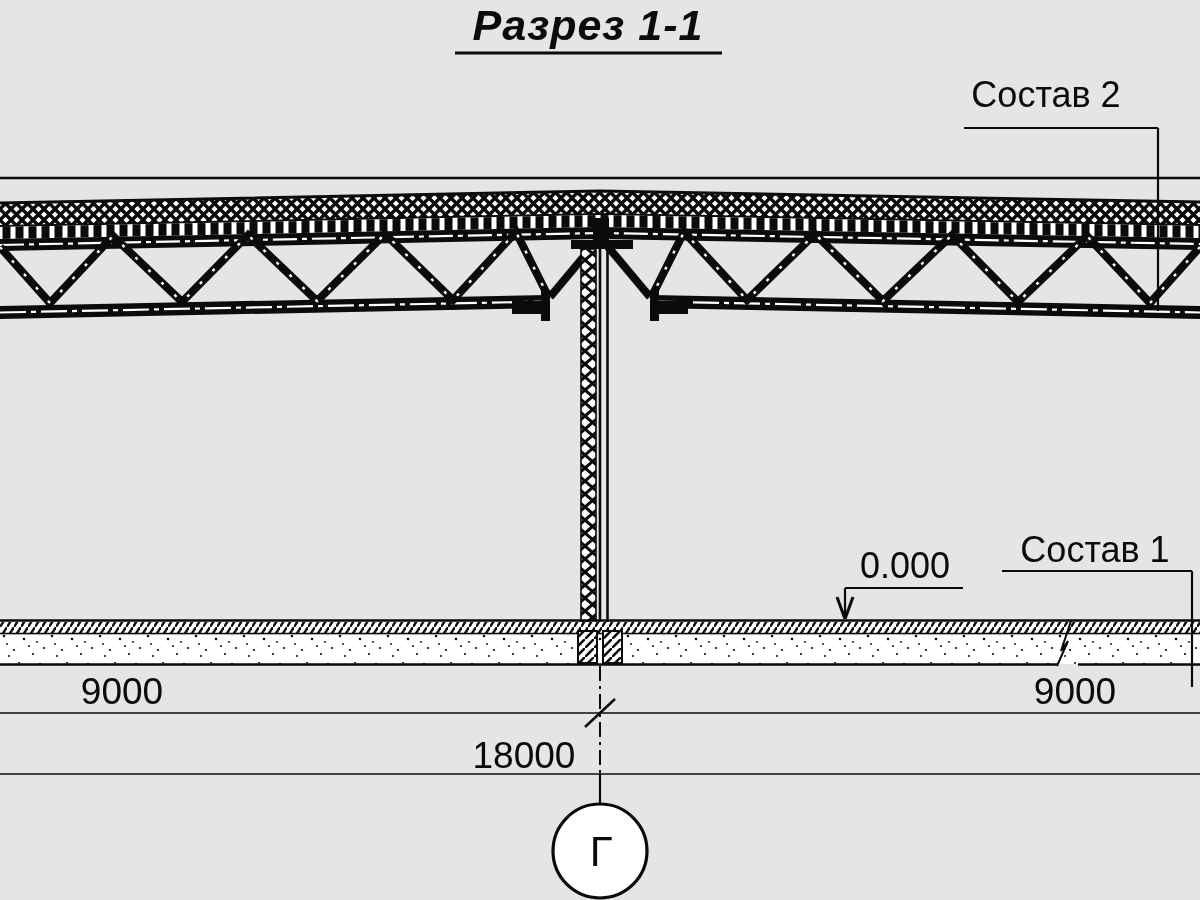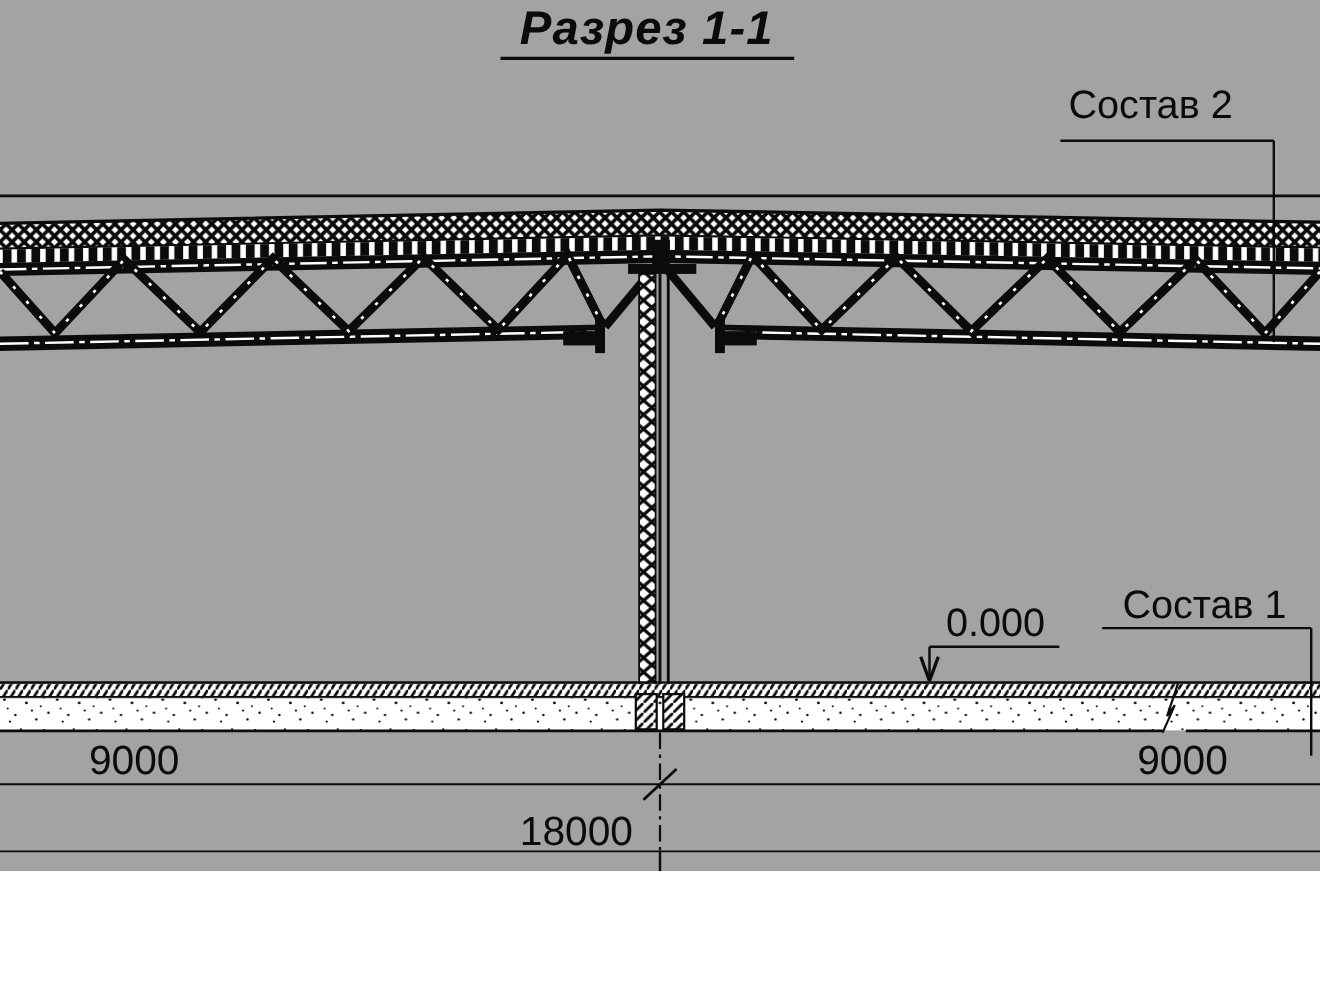--- a/index.html
+++ b/index.html
@@ -1,16 +1,16 @@
 <!DOCTYPE html>
 <html><head>
 <meta charset="utf-8">
 <style>
   html,body{margin:0;padding:0;background:#ffffff;}
-  .page{width:1200px;height:792px;background:#a3a3a3;position:relative;overflow:hidden;
+  .page{width:1200px;height:900px;background:#e5e5e5;position:relative;overflow:hidden;
         font-family:"Liberation Sans",sans-serif;text-decoration:underline;}
   svg text{font-family:"Liberation Sans",sans-serif;fill:#0b0b0b;}
   .title-text{font-size:43px;font-style:italic;font-weight:bold;letter-spacing:1px;}
   .label-text{font-size:36px;}
   .dim-text{font-size:37px;}
   .axis-text{font-size:42px;}
 </style>
 </head>
 <body>
 

